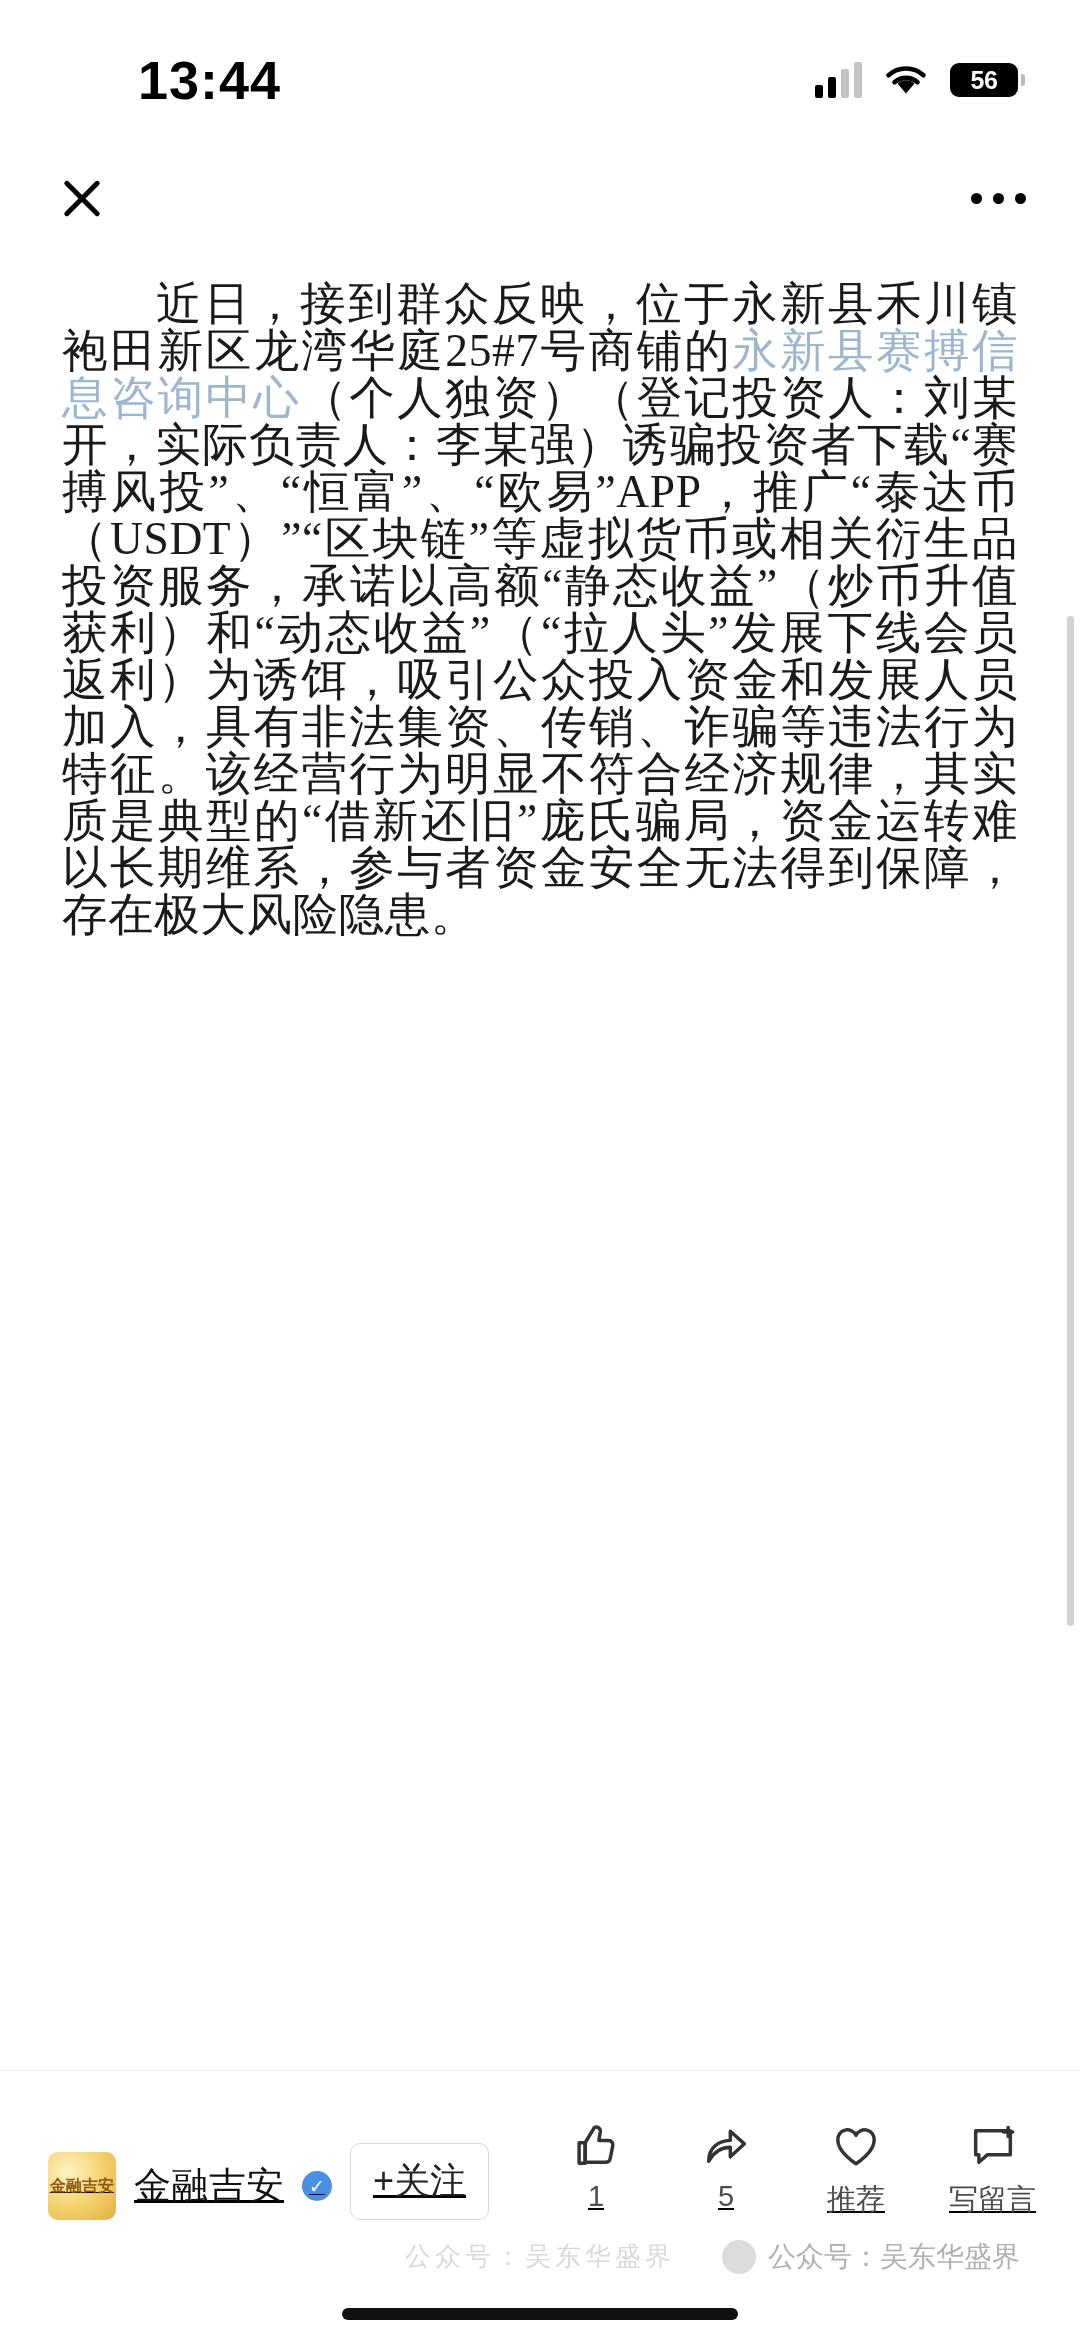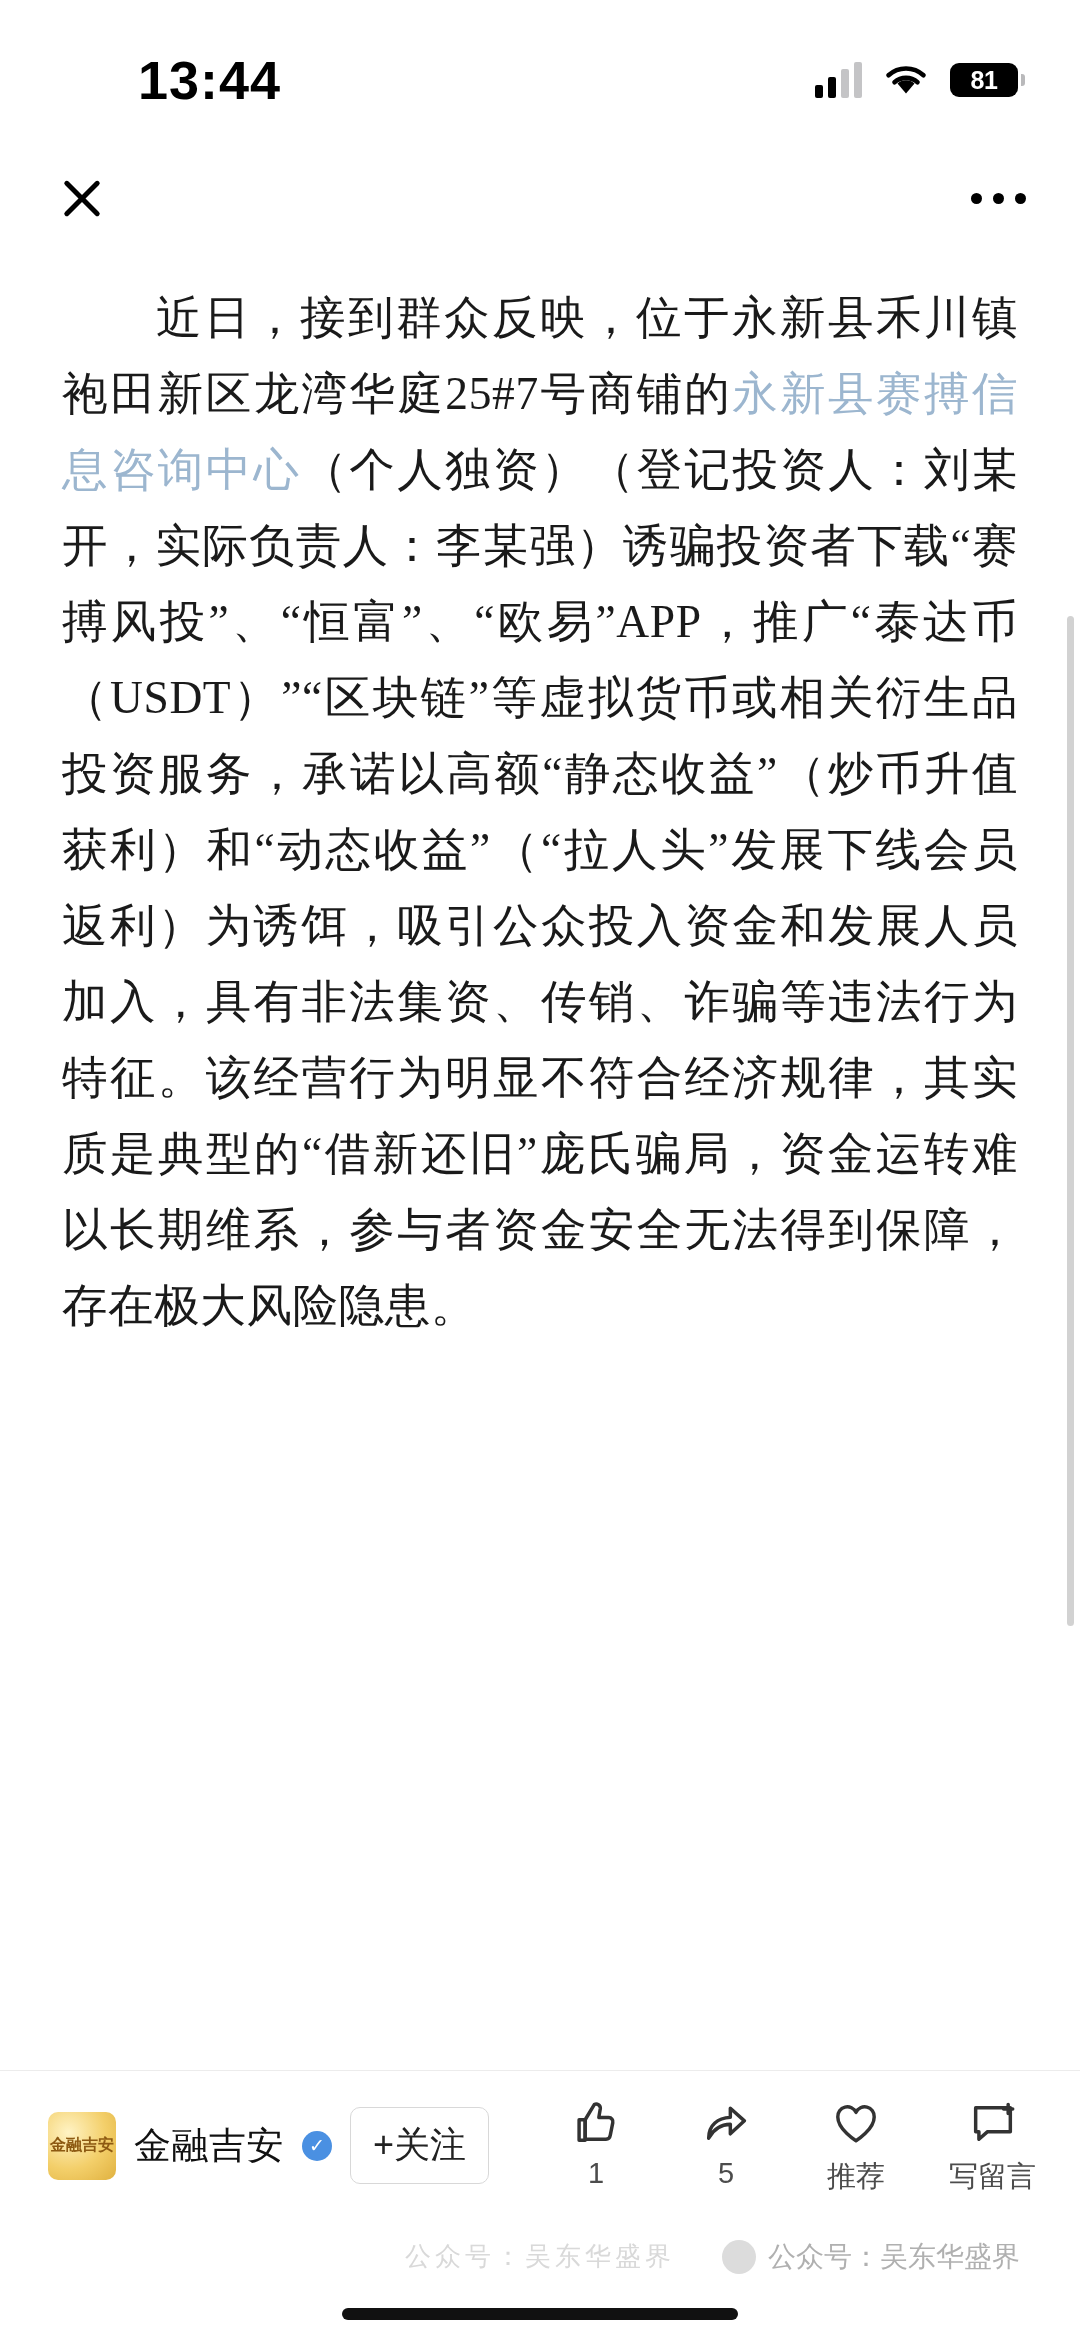--- a/index.html
+++ b/index.html
@@ -128,21 +128,21 @@
   .article {
     padding: 34px 62px 0 62px;
     box-sizing: border-box;
     height: 1970px;
     overflow: hidden;
     position: relative;
   }
   .para {
     font-family: "Liberation Serif", serif;
     font-size: 45.5px;
-    line-height: 76px;
+    line-height: 47px;
     color: #1a1a1a;
     text-align: justify;
     text-justify: inter-ideograph;
     margin: 0 0 6px 0;
     letter-spacing: 0.6px;
   }
   .para .indent { display: inline-block; width: 92px; }
   .link { color: #9cb6cf; }
 
   
@@ -158,24 +158,25 @@
 
   
   .action-bar {
     position: absolute;
     left: 0;
     bottom: 128px;
     width: 1080px;
     height: 150px;
     border-top: 1px solid #ececec;
     display: flex;
-    align-items: center;
+    align-items: flex-end;
     box-sizing: border-box;
     padding: 0 44px 0 48px;
     background: #fff;
+    text-decoration: underline;
   }
   .account {
     display: flex;
     align-items: center;
     gap: 18px;
     flex: 0 0 auto;
   }
   .avatar {
     width: 68px;
     height: 68px;
@@ -297,21 +298,21 @@
         <i></i>
     </div>
     <div class="wifi-icon">
       <svg width="44" height="34" viewBox="0 0 44 34">
         <path d="M22 30.5 L13.5 20.5 a13 13 0 0 1 17 0 Z" fill="#000"></path>
         <path d="M4.5 12.2 a26 26 0 0 1 35 0" stroke="#000" stroke-width="4.6" fill="none" stroke-linecap="round"></path>
         <path d="M10.5 19.2 a17.5 17.5 0 0 1 23 0" stroke="#000" stroke-width="4.6" fill="none" stroke-linecap="round"></path>
       </svg>
     </div>
     <div class="battery">
-      <span>81</span>
+      <span>56</span>
     </div>
   </div>
 </div>
 
 <div class="nav-bar">
   <div class="close-icon"></div>
   <div class="more-icon">
     <i></i>
       <i></i>
       <i></i>

